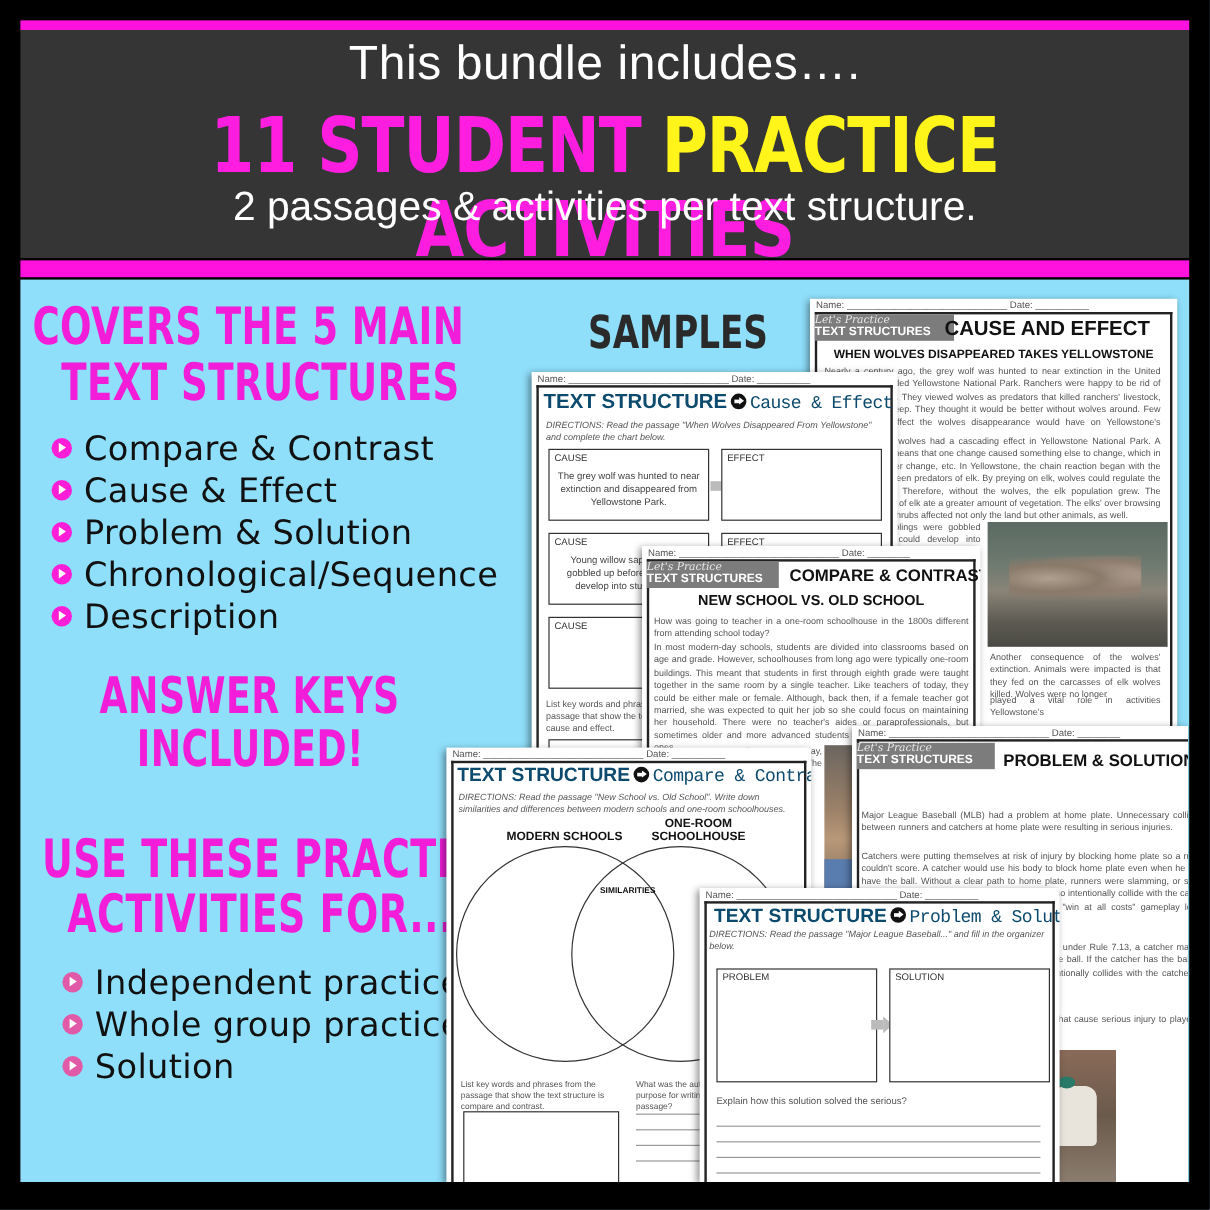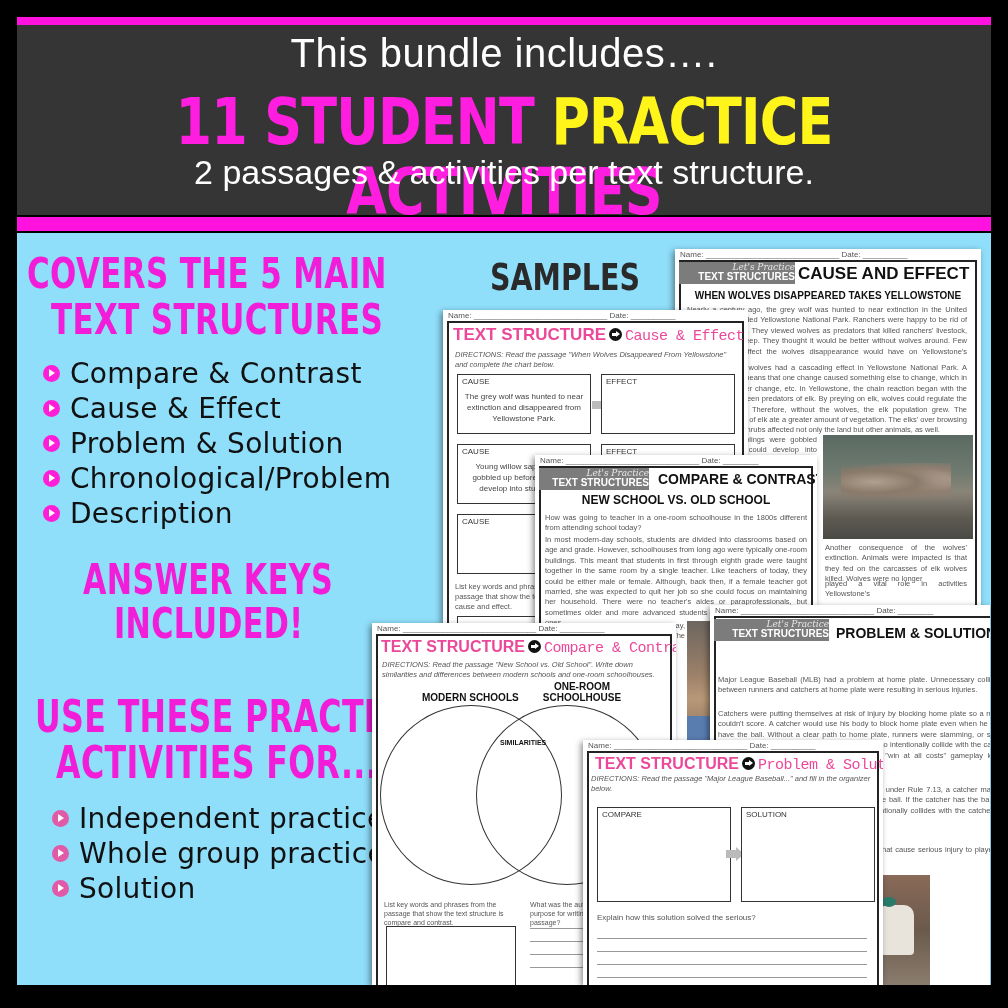--- a/index.html
+++ b/index.html
@@ -17,27 +17,27 @@
 .h-pink{position:absolute;color:#f21dd8;font-family:"DejaVu Sans",sans-serif;font-weight:bold;text-align:center;transform:scaleX(0.72);transform-origin:left top;white-space:nowrap;letter-spacing:0.5px}
 .list{position:absolute;list-style:none}
 .list li{display:flex;align-items:center;font-size:28px;color:#111;height:35px;white-space:nowrap;font-family:"DejaVu Sans",sans-serif;letter-spacing:0.3px}
 .list li .b{display:inline-block;width:17px;height:17px;border-radius:50%;background:#ff1ed8;margin-right:10px;position:relative;flex:none}
 .list li .b:after{content:"";position:absolute;left:6px;top:4px;border-left:6px solid #fff;border-top:4.5px solid transparent;border-bottom:4.5px solid transparent}
 .list2 li .b{background:#e05aa8}
 .samples{position:absolute;left:490px;top:255px;font-family:"DejaVu Sans",sans-serif;font-weight:bold;font-size:38px;color:#2a2a2a;transform:scaleX(0.75);transform-origin:left top}
 .sheet{position:absolute;background:#fff;box-shadow:-2px 2px 6px rgba(0,0,0,.45);overflow:hidden;font-family:"Liberation Sans",sans-serif;color:#444}
 .sheet .nm{position:absolute;left:5px;top:1px;font-size:8px;color:#555;width:95%;white-space:nowrap}
 .sheet .inner{position:absolute;left:4px;right:4px;top:11px;bottom:0;border:2px solid #222;border-bottom:none}
-.lp{position:absolute;background:#7c7c7c;color:#fff;text-align:right;line-height:10px}
+.lp{position:absolute;background:#7c7c7c;color:#fff;text-align:left;line-height:10px}
 .lp .s{font-family:"DejaVu Serif",serif;font-style:italic;font-size:9px;display:block;color:#e8e8e8}
 .lp .t{font-weight:bold;font-size:10px;display:block}
 .ptitle{position:absolute;font-weight:bold;color:#111;white-space:nowrap}
 .sub{position:absolute;font-weight:bold;color:#111;text-align:center;font-size:12px;line-height:14px}
 .para{position:absolute;font-size:7.5px;line-height:10.4px;color:#555;text-align:justify}
-.ts{position:absolute;font-weight:bold;font-size:17px;color:#ec4899;white-space:nowrap}
+.ts{position:absolute;font-weight:bold;font-size:17px;color:#0c4a6e;white-space:nowrap}
 .ts .arr{display:inline-block;width:13px;height:13px;border-radius:50%;background:#111;vertical-align:-1px;position:relative;margin:0 3px}
 .ts .arr:after{content:"";position:absolute;left:3px;top:5px;width:5px;height:3px;background:#fff}
 .ts .arr:before{content:"";position:absolute;left:7px;top:3px;border-left:4px solid #fff;border-top:3.5px solid transparent;border-bottom:3.5px solid transparent}
 .ts .fancy{font-family:"Liberation Mono",monospace;font-weight:normal;font-size:15px;letter-spacing:-0.5px}
 .dir{position:absolute;font-size:7.5px;font-style:italic;color:#555;line-height:10px}
 .box{position:absolute;border:1.5px solid #333;background:#fff}
 .box .lbl{position:absolute;left:4px;top:2px;font-size:8px;color:#333}
 .box .txt{position:absolute;left:6px;right:6px;top:16px;font-size:8px;color:#444;text-align:center;line-height:11px}
 .garrow{position:absolute;width:18px;height:14px}
 .garrow:before{content:"";position:absolute;left:0;top:3px;width:10px;height:8px;background:#bbb}
@@ -75,21 +75,21 @@
     <li>
         <span class="b"></span>
         <span>Cause &amp; Effect</span>
       </li>
     <li>
         <span class="b"></span>
         <span>Problem &amp; Solution</span>
       </li>
     <li>
         <span class="b"></span>
-        <span>Chronological/Problem</span>
+        <span>Chronological/Sequence</span>
       </li>
     <li>
         <span class="b"></span>
         <span>Description</span>
       </li>
   </ul>
 
   <div class="h-pink" style="left:83px;top:558px;font-size:42px;line-height:44px">ANSWER KEYS</div>
   <div class="h-pink" style="left:114px;top:602px;font-size:42px;line-height:44px">INCLUDED!</div>
 
@@ -113,21 +113,21 @@
 
   <div class="samples">SAMPLES</div>
 
   <div class="sheet" style="left:675px;top:249px;width:306px;height:400px">
     <div class="nm"><span>Name:</span> ______________________________ <span>Date:</span> __________</div>
     <div class="inner"></div>
     <div class="lp" style="left:4px;top:13px;width:116px;height:22px">
         <span class="s">Let's Practice</span>
         <span class="t">TEXT STRUCTURES</span>
       </div>
-    <div class="ptitle" style="left:123px;top:15px;font-size:17px">CAUSE AND EFFECT</div>
+    <div class="ptitle" style="left:112px;top:15px;font-size:17px">CAUSE AND EFFECT</div>
     <div class="sub" style="left:10px;right:10px;top:40px;font-size:10px">WHEN WOLVES DISAPPEARED TAKES YELLOWSTONE</div>
     <div class="para" style="left:12px;right:14px;top:56px">Nearly a century ago, the grey wolf was hunted to near extinction in the United States. This included Yellowstone National Park. Ranchers were happy to be rid of the wild carnivore. They viewed wolves as predators that killed ranchers' livestock, like cattle and sheep. They thought it would be better without wolves around. Few anticipated the effect the wolves disappearance would have on Yellowstone's ecosystem.</div>
     <div class="para" style="left:12px;right:14px;top:114px">The extinction of wolves had a cascading effect in Yellowstone National Park. A cascading effect means that one change caused something else to change, which in turn, led to another change, etc. In Yellowstone, the chain reaction began with the elk. Wolves had been predators of elk. By preying on elk, wolves could regulate the size of the herd. Therefore, without the wolves, the elk population grew. The increased number of elk ate a greater amount of vegetation. The elks' over browsing young trees and shrubs affected not only the land but other animals, as well.</div>
     <div class="photo" style="left:148px;top:186px;width:150px;height:104px;background:linear-gradient(180deg,#5a6a62 0%,#6f7a70 35%,#8a8478 55%,#5d5a52 80%,#4a4a44 100%)">
       <div style="position:absolute;left:18px;top:28px;width:110px;height:38px;background:radial-gradient(ellipse at 30% 50%,#b0a090 0%,#8a7a6a 40%,transparent 70%),radial-gradient(ellipse at 75% 45%,#c0b0a0 0%,#907f70 40%,transparent 70%)"></div>
     </div>
     <div class="para" style="left:12px;width:130px;top:186px">Young willow saplings were gobbled up before they could develop into sturdy trees. The number of beavers decreased, as well.</div>
     <div class="para" style="left:150px;right:14px;top:294px">Another consequence of the wolves' extinction. Animals were impacted is that they fed on the carcasses of elk wolves killed. Wolves were no longer</div>
     <div class="para" style="left:150px;right:14px;top:330px">played a vital role in activities Yellowstone's</div>
   </div>
@@ -212,21 +212,21 @@
     <div class="ln" style="left:158px;width:60px;top:331px"></div>
     <div class="ln" style="left:158px;width:60px;top:344px"></div>
   </div>
 
   <div class="sheet" style="left:583px;top:740px;width:300px;height:245px">
     <div class="nm"><span>Name:</span> ______________________________ <span>Date:</span> __________</div>
     <div class="inner"></div>
     <div class="ts" style="left:12px;top:15px;font-size:16px"><span>TEXT STRUCTURE</span><span class="arr"></span><span class="fancy">Problem &amp; Solution</span></div>
     <div class="dir" style="left:8px;right:12px;top:34px">DIRECTIONS: Read the passage "Major League Baseball..." and fill in the organizer below.</div>
     <div class="box" style="left:14px;top:67px;width:134px;height:95px">
-        <span class="lbl">COMPARE</span>
+        <span class="lbl">PROBLEM</span>
       </div>
     <div class="garrow" style="left:143px;top:107px"></div>
     <div class="box" style="left:158px;top:67px;width:134px;height:95px">
         <span class="lbl">SOLUTION</span>
       </div>
     <div class="small" style="left:14px;top:173px;font-size:8px">Explain how this solution solved the serious?</div>
     <div class="ln" style="left:14px;width:270px;top:198px"></div>
     <div class="ln" style="left:14px;width:270px;top:211px"></div>
     <div class="ln" style="left:14px;width:270px;top:224px"></div>
     <div class="ln" style="left:14px;width:270px;top:237px"></div>

